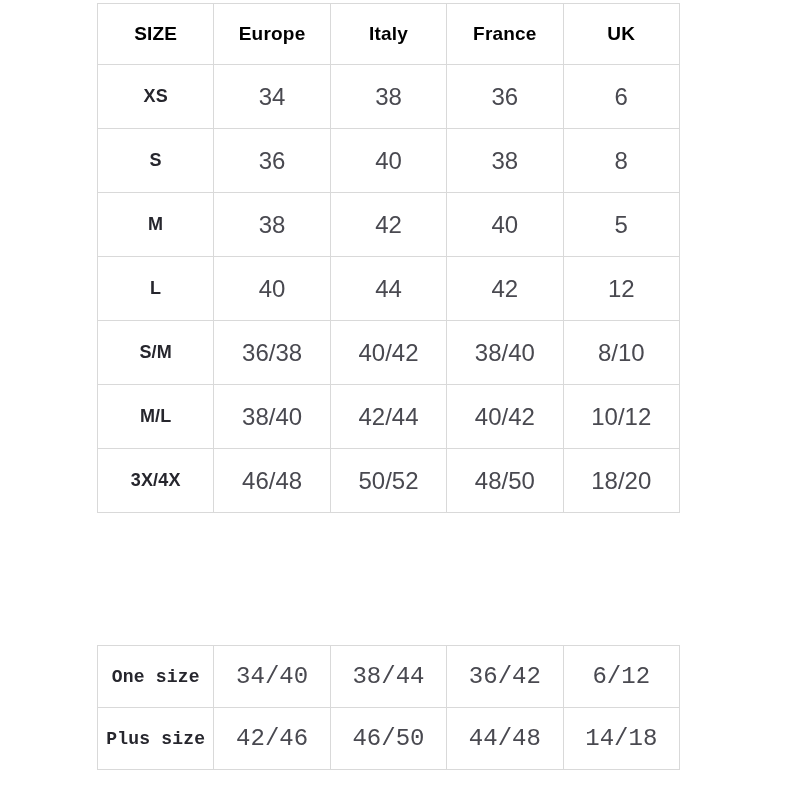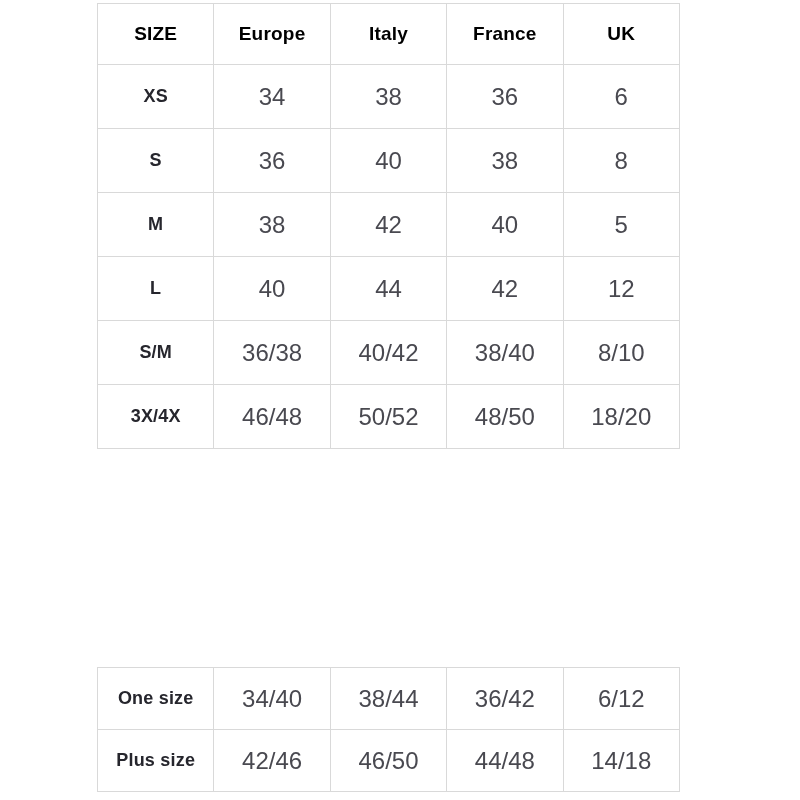--- a/index.html
+++ b/index.html
@@ -17,21 +17,21 @@
   }
   table.size-table {
     position: absolute;
     left: 97px;
     width: 583px;
     border-collapse: collapse;
     table-layout: fixed;
     background: #ffffff;
   }
   #table1 { top: 3px; }
-  #table2 { top: 667px; }
+  #table2 { top: 645px; font-family: Liberation Mono, monospace; }
   .size-table th,
   .size-table td {
     border: 1px solid #d9d9d9;
     text-align: center;
     vertical-align: middle;
     background: #ffffff;
     padding: 0;
     overflow: hidden;
     white-space: nowrap;
   }
@@ -100,20 +100,27 @@
           <td>12</td>
         </tr>
         <tr>
           <td class="row-label">S/M</td>
           <td>36/38</td>
           <td>40/42</td>
           <td>38/40</td>
           <td>8/10</td>
         </tr>
         <tr>
+          <td class="row-label">M/L</td>
+          <td>38/40</td>
+          <td>42/44</td>
+          <td>40/42</td>
+          <td>10/12</td>
+        </tr>
+        <tr>
           <td class="row-label">3X/4X</td>
           <td>46/48</td>
           <td>50/52</td>
           <td>48/50</td>
           <td>18/20</td>
         </tr>
       </tbody>
   </table>
 
   <table id="table2" class="size-table">

